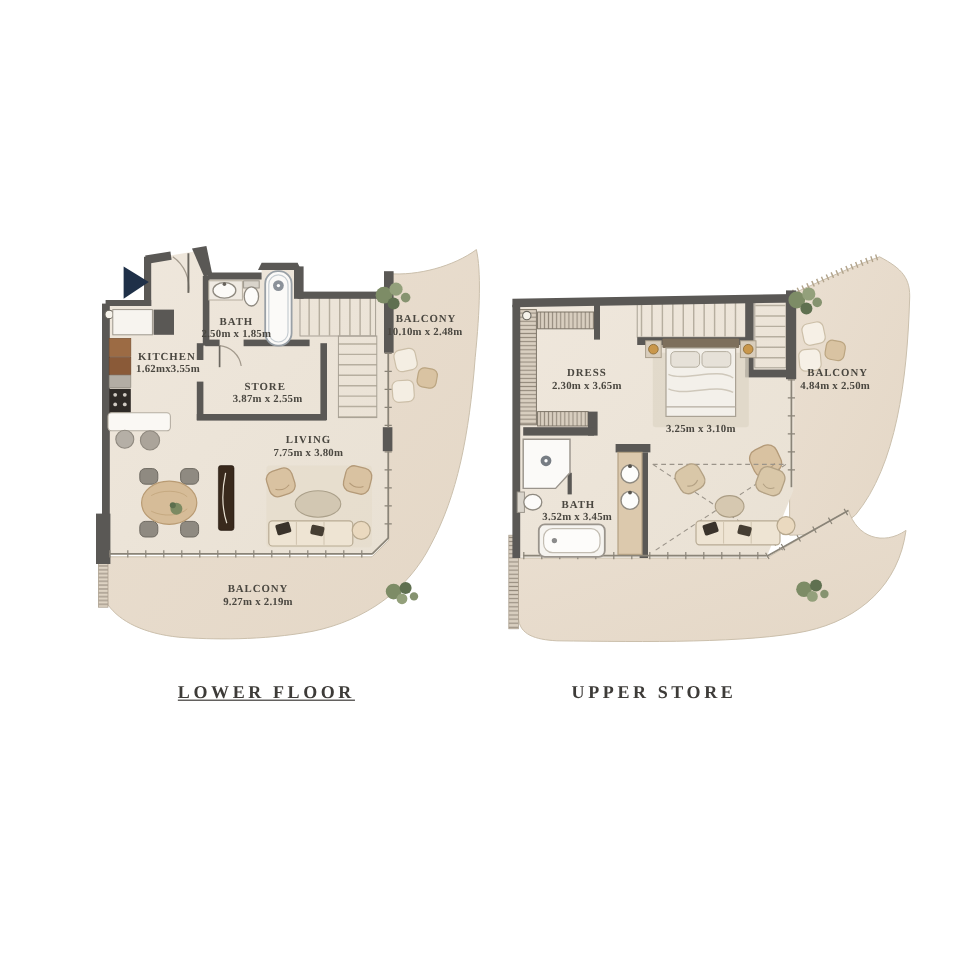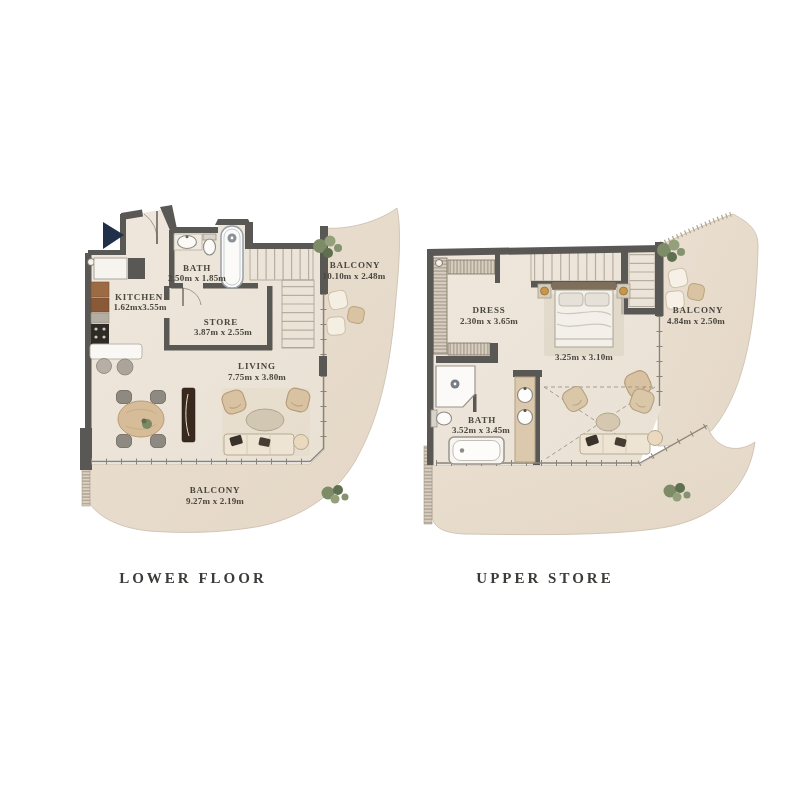--- a/index.html
+++ b/index.html
@@ -4,21 +4,21 @@
 <style>
   html,body{margin:0;padding:0;background:#ffffff;}
   .canvas{position:relative;width:800px;height:779px;background:#ffffff;overflow:hidden;
           font-family:"Liberation Serif",serif;}
   .plan{position:absolute;}
   .plan-lower{left:60px;top:198px;}
   .plan-upper{left:418px;top:198px;}
   .floor-title{position:absolute;top:570px;transform:translateX(-50%);
     font-family:"Liberation Serif",serif;font-size:15px;font-weight:600;
     letter-spacing:3px;color:#3d3b38;white-space:nowrap;}
-  .title-lower{left:193px;}
+  .title-lower{left:222px;text-decoration:underline;}
   .title-upper{left:545px;}
   
   text{font-family:"Liberation Serif",serif;fill:#4a4740;}
   .lbl{font-size:9px;font-weight:bold;letter-spacing:0.8px;text-anchor:middle;}
   .dim{font-size:9px;font-weight:bold;letter-spacing:0.2px;text-anchor:middle;}
 </style>
 </head>
 <body>
 
 <div class="canvas">

